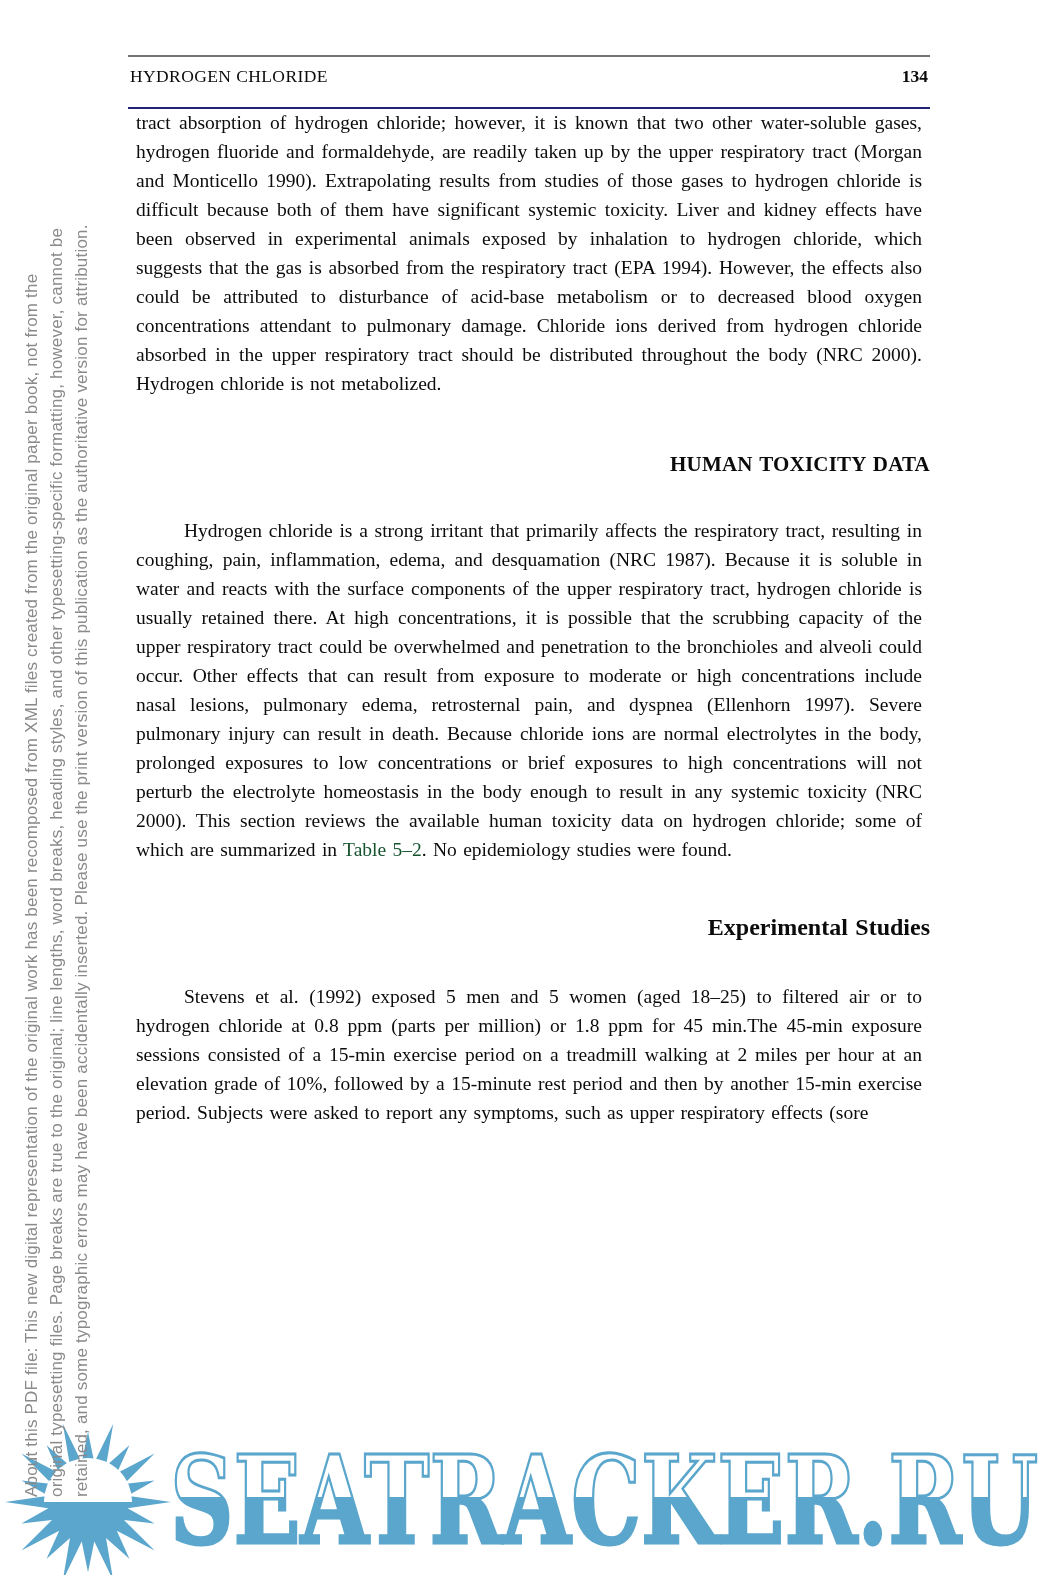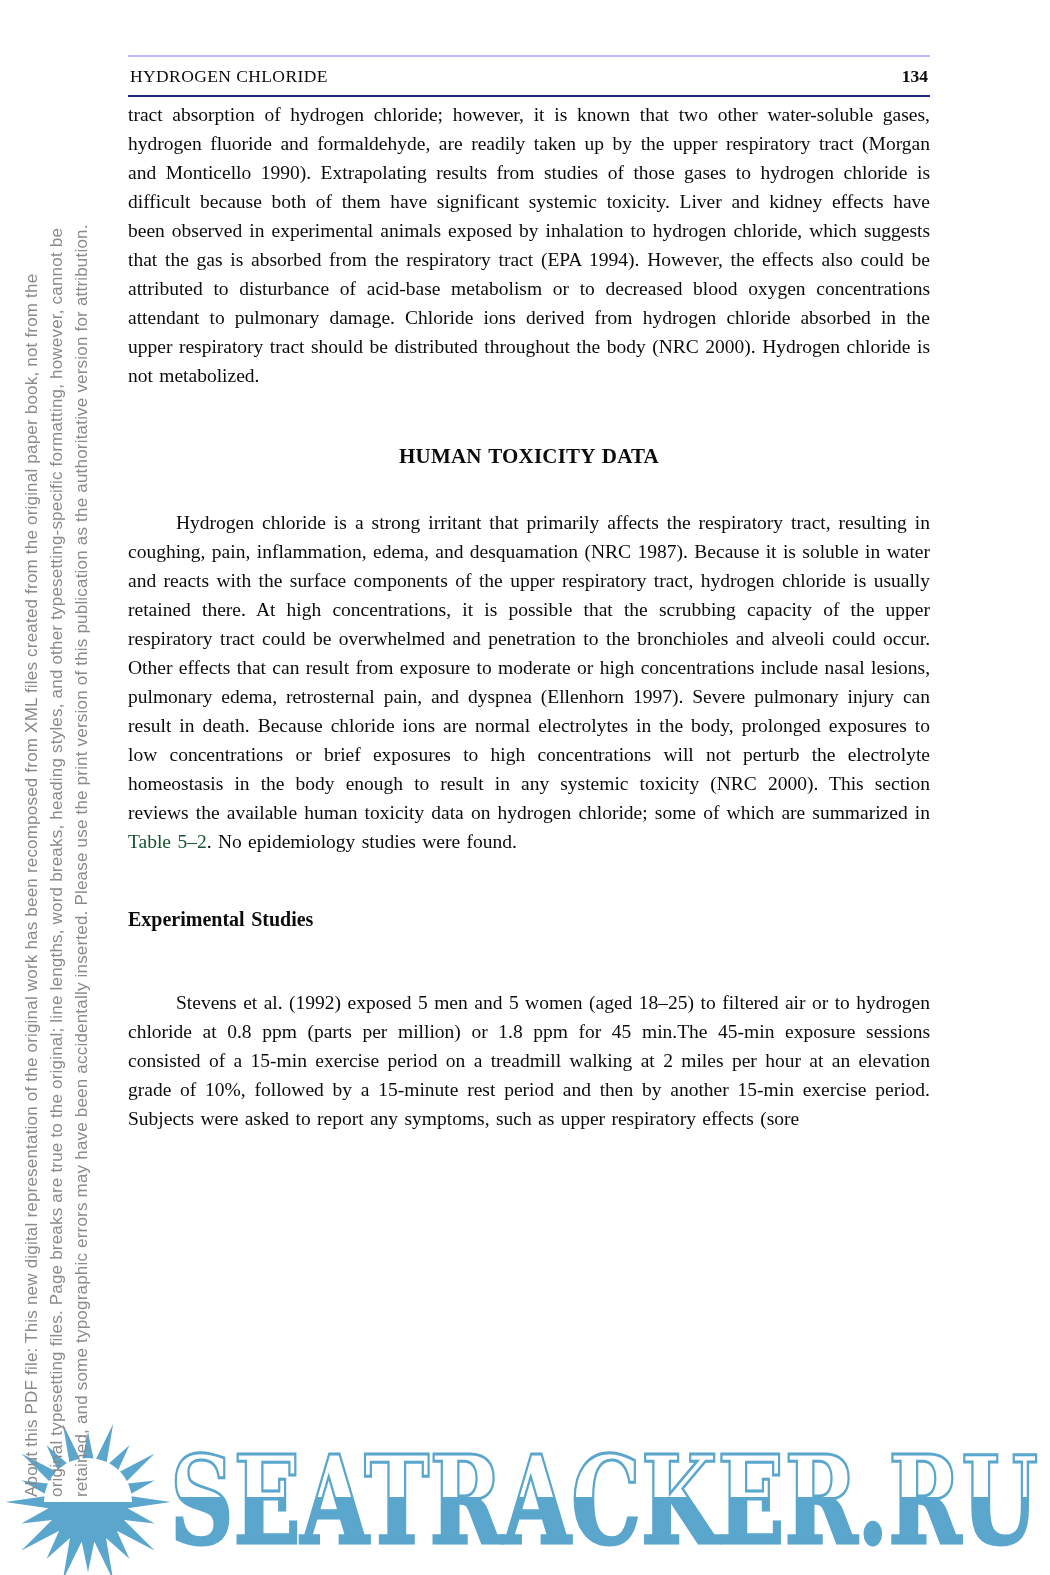--- a/index.html
+++ b/index.html
@@ -7,44 +7,44 @@
     position:relative;
     width:1050px;height:1575px;
     background:#ffffff;
     overflow:hidden;
     font-family:"Liberation Serif", serif;
     color:#0b0b0b;
   }
   
   .running-head{
     position:absolute;left:128px;top:55px;width:802px;
-    border-top:2px solid #c4b5fd;
+    border-top:2px solid #737373;
     border-bottom:2px solid #23237a;
-    padding:9px 2px 8px 2px;
+    padding:9px 2px 20px 2px;
     display:flex;justify-content:space-between;align-items:baseline;
     box-sizing:border-box;
   }
   .running-title{font-size:17.5px;letter-spacing:.4px;}
   .page-number{font-size:17.5px;font-weight:bold;}
   
   .content{
     position:absolute;left:128px;top:100px;width:802px;
     text-align:justify;
     font-size:19.5px;line-height:29px;word-spacing:1.5px;
   }
-  .content p{margin:0;}
+  .content p{margin:8px;}
   .p-first{margin-top:41px;}
   .indent{text-indent:48px;}
   .section-heading{
-    text-align:center;font-weight:bold;font-size:21px;
+    text-align:right;font-weight:bold;font-size:21px;
     margin:52px 0 37px 0;letter-spacing:.2px;
   }
   .subsection-heading{
-    text-align:left;font-weight:bold;font-size:20px;
-    margin:49px 0 54px 0;
+    text-align:right;font-weight:bold;font-size:24px;
+    margin:49px 0 40px 0;
   }
   .table-link{color:#14532d;text-decoration:none;cursor:pointer;}
   
   .sidebar-line{
     position:absolute;
     white-space:nowrap;
     transform-origin:0 0;
     transform:rotate(-90deg);
     font-family:"Liberation Sans", sans-serif;
     font-size:17px;

